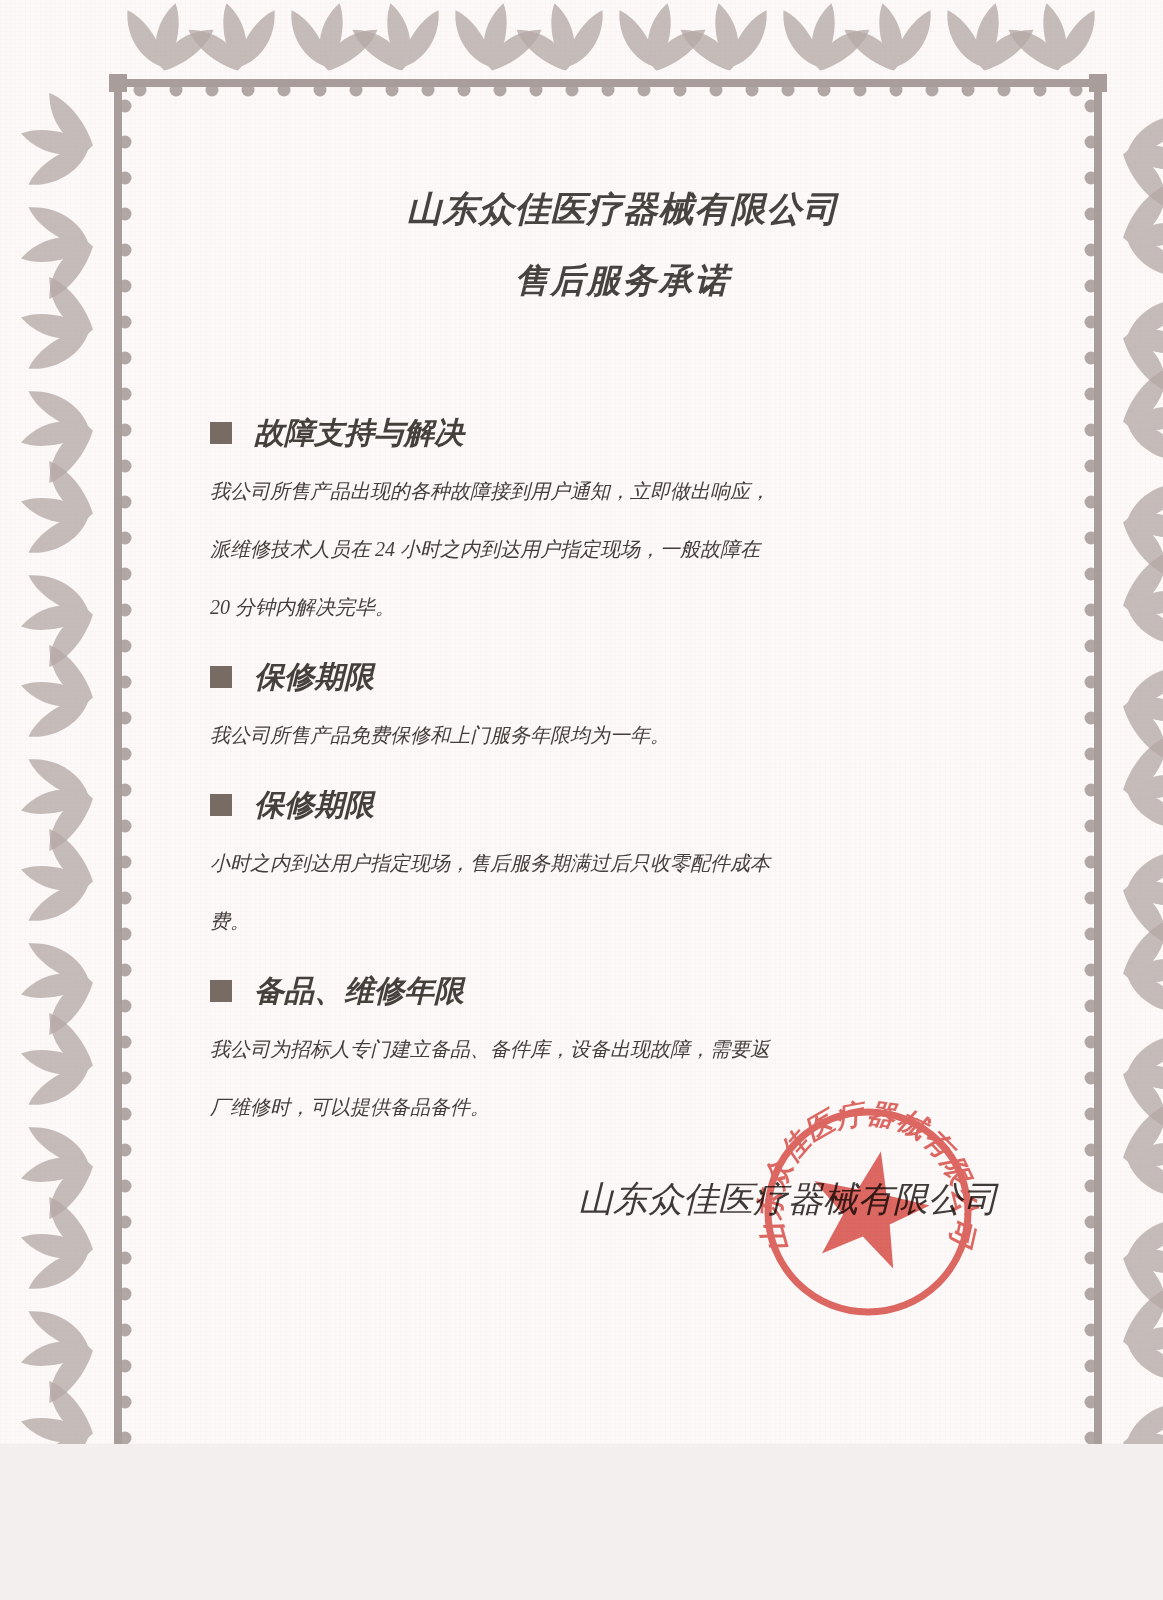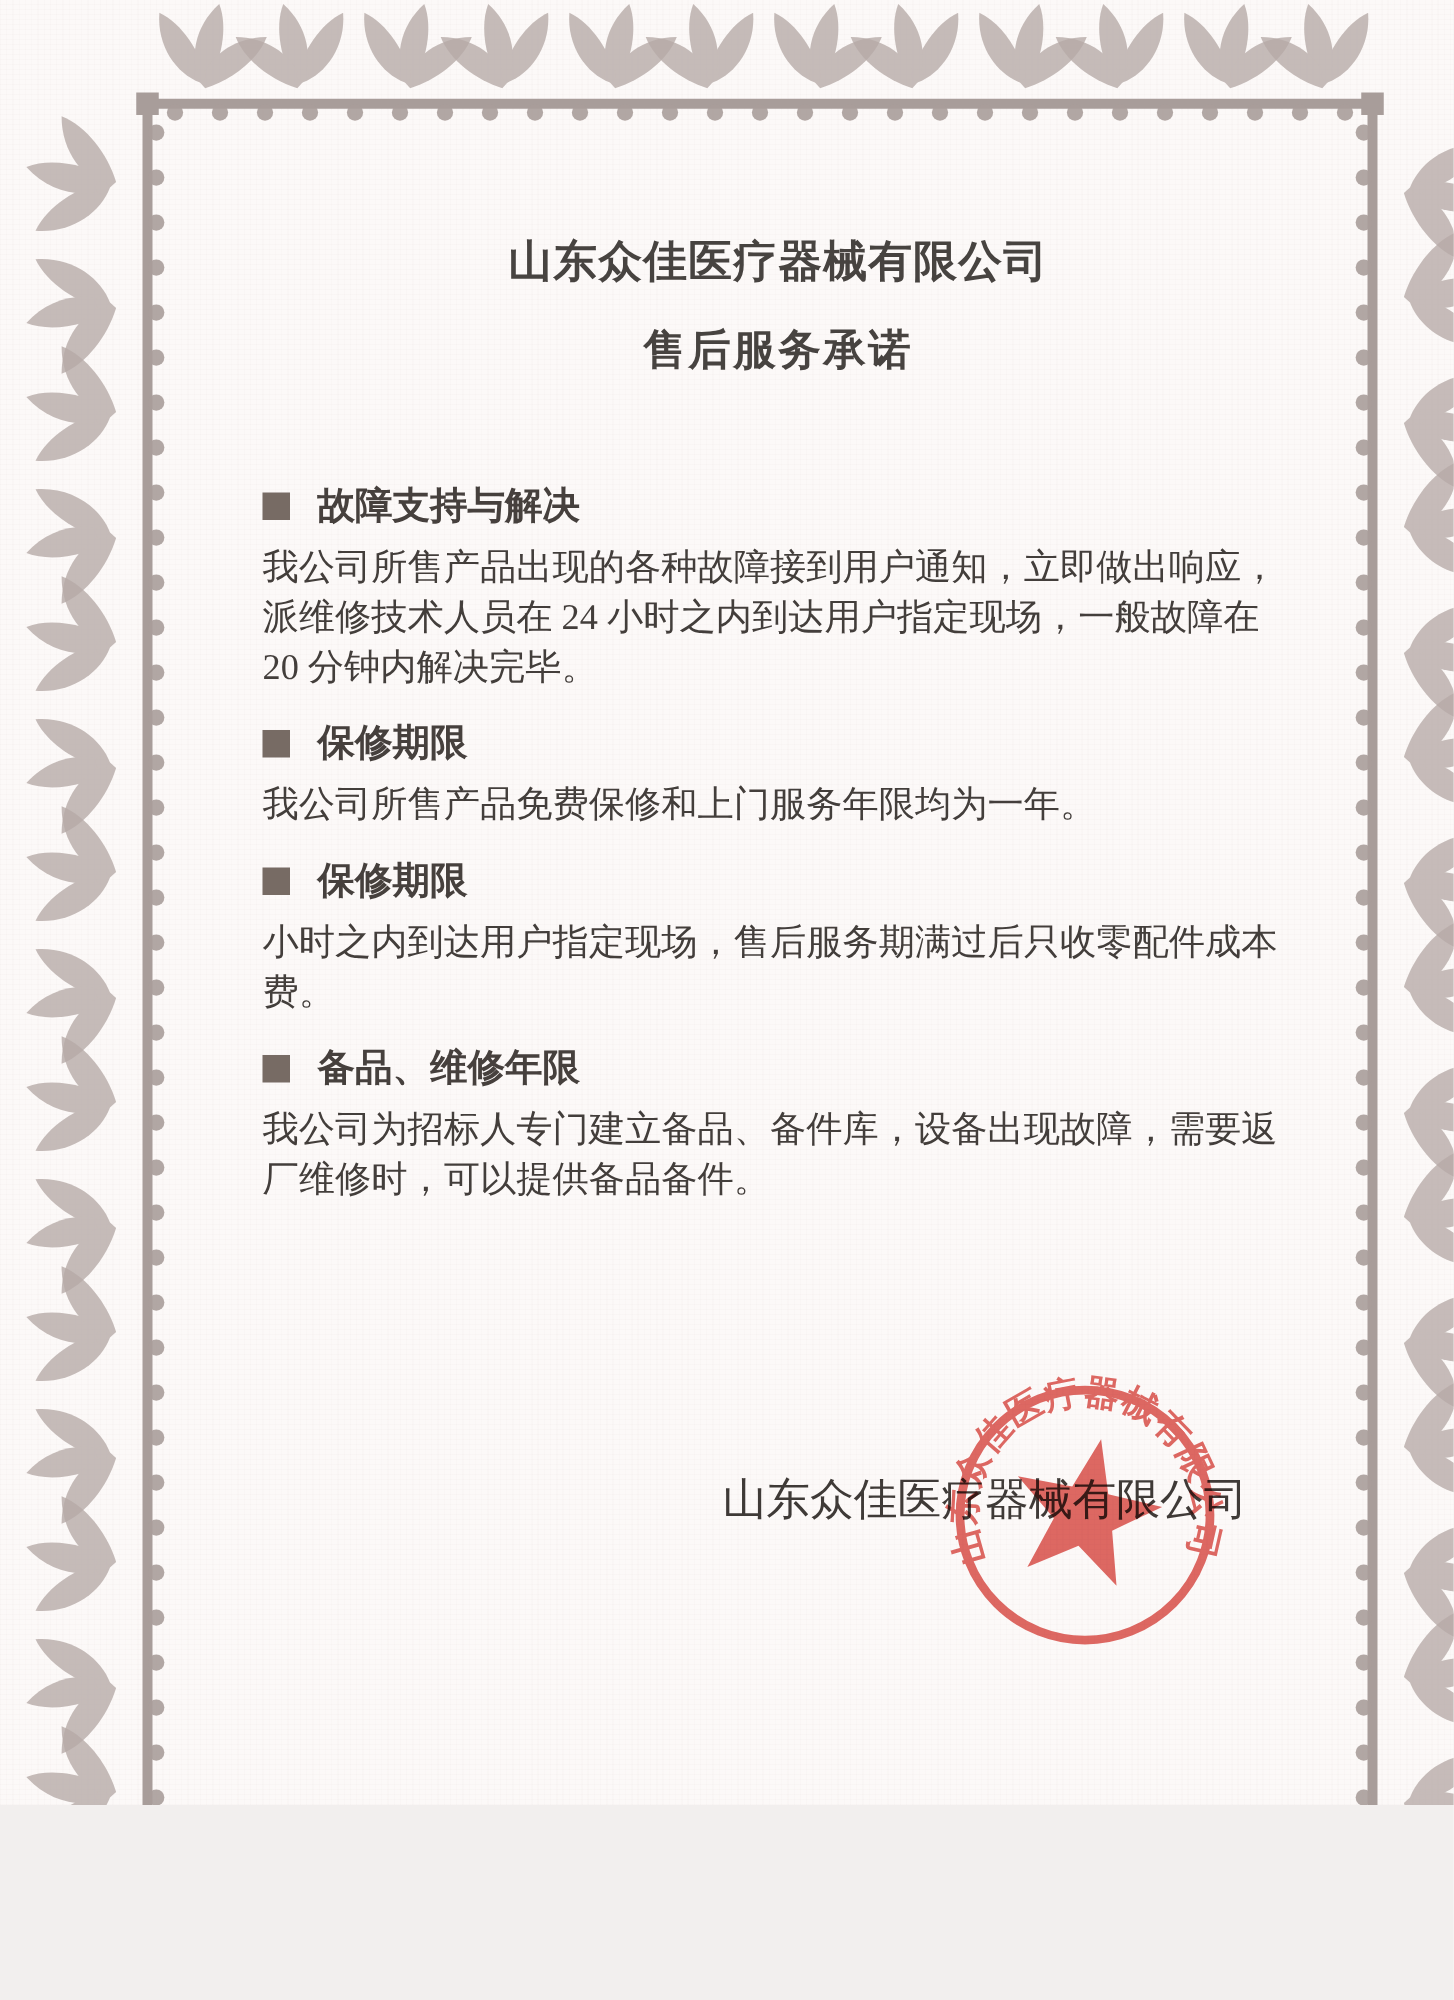--- a/index.html
+++ b/index.html
@@ -7,41 +7,42 @@
     width:1163px;height:1600px;
     background:#f2efee;
     font-family:"Liberation Serif","DejaVu Serif",serif;
   }
   .page{
     position:relative;width:1163px;height:1444px;overflow:hidden;
     background:
       repeating-linear-gradient(0deg, rgba(190,170,168,.045) 0 1px, rgba(0,0,0,0) 1px 4px),
       repeating-linear-gradient(90deg, rgba(190,170,168,.035) 0 1px, rgba(0,0,0,0) 1px 5px),
       #fcf9f8;
+    font-style: italic;
   }
   .border-svg{position:absolute;left:0;top:0;}
   .content{
     position:absolute;left:210px;top:178px;width:825px;
     color:#403b38;
   }
   .doc-title{ text-align:center; font-weight:bold; color:#474340; }
   .title-line1{ font-size:35px; letter-spacing:1px; line-height:1; margin-top:14px;}
   .title-line2{ font-size:34px; letter-spacing:2px; line-height:1; margin-top:37px;}
-  .sections{ margin-top:92px; }
+  .sections{ margin-top:120px; }
   .sec-heading{
     display:flex; align-items:center; gap:22px;
     font-size:30px; font-weight:bold; color:#46403d;
     margin-top:26px; line-height:1;
   }
   .sec-heading .bullet{
     width:22px;height:22px;background:#776b64;flex:0 0 auto;
   }
   .sec-body{
     margin:14px 0 0 0;
-    font-size:29px; line-height:40px; color:#433e3b;
+    font-size:20px; line-height:58px; color:#433e3b;
     white-space:pre-line;
   }
   .signature{
     position:absolute; left:578px; top:1176px;
     font-size:35px; letter-spacing:0; color:#3f3a37; white-space:nowrap;
   }
   .stamp{
     position:absolute; left:740px; top:1084px;
     opacity:.88; mix-blend-mode:multiply;
   }

